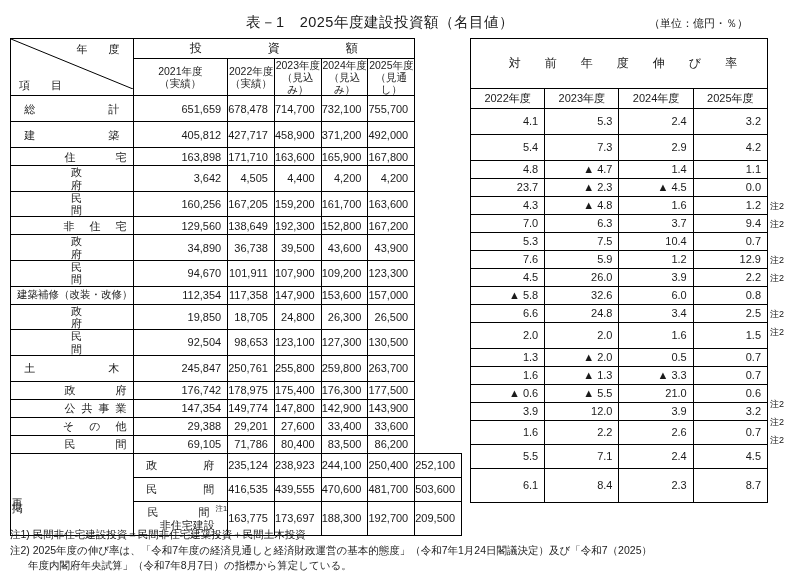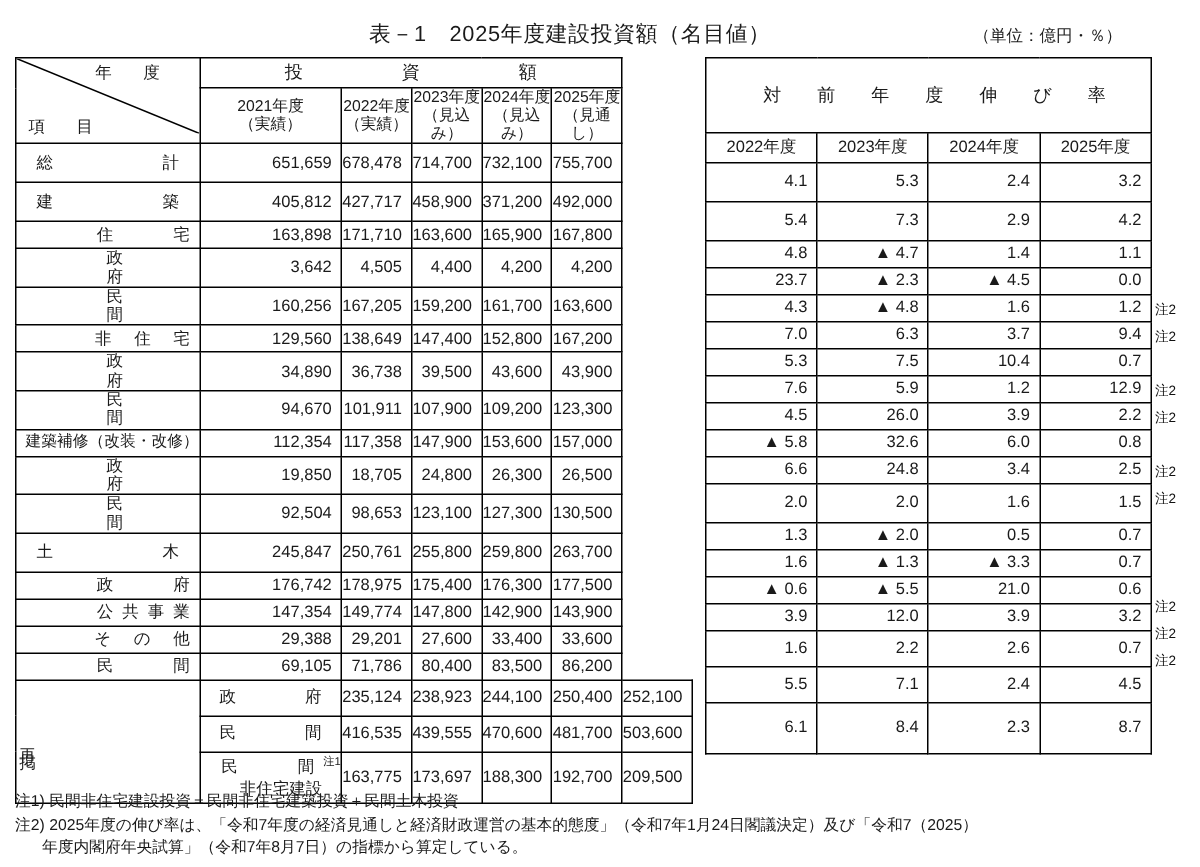--- a/index.html
+++ b/index.html
@@ -119,21 +119,21 @@
     padding: 0;
     overflow: hidden;
   }
   .diag-cell svg {
     position: absolute;
     inset: 0;
   }
   .diag-year {
     position: absolute;
     top: 4px;
-    right: 21px;
+    right: 8px;
     font-size: 11px;
     letter-spacing: 5px;
   }
   .diag-item {
     position: absolute;
     bottom: 4px;
     left: 8px;
     font-size: 11px;
     letter-spacing: 5px;
   }
@@ -254,21 +254,21 @@
         <td class="num">167,205</td>
         <td class="num">159,200</td>
         <td class="num">161,700</td>
         <td class="num thick-l thick-r">163,600</td>
       </tr>
 
       <tr>
         <td class="lbl-indent thick-l">非 住 宅</td>
         <td class="num">129,560</td>
         <td class="num">138,649</td>
-        <td class="num">147,400</td>
+        <td class="num">192,300</td>
         <td class="num">152,800</td>
         <td class="num thick-l thick-r">167,200</td>
       </tr>
       <tr>
         <td class="lbl-indent2 thick-l">政　　府</td>
         <td class="num">34,890</td>
         <td class="num">36,738</td>
         <td class="num">39,500</td>
         <td class="num">43,600</td>
         <td class="num thick-l thick-r">43,900</td>

